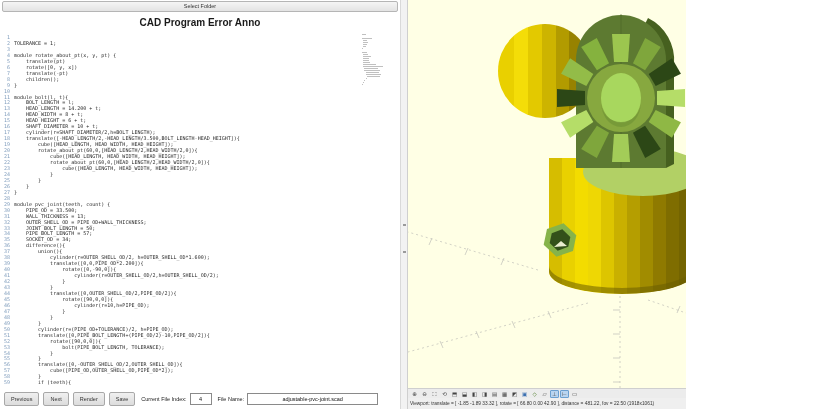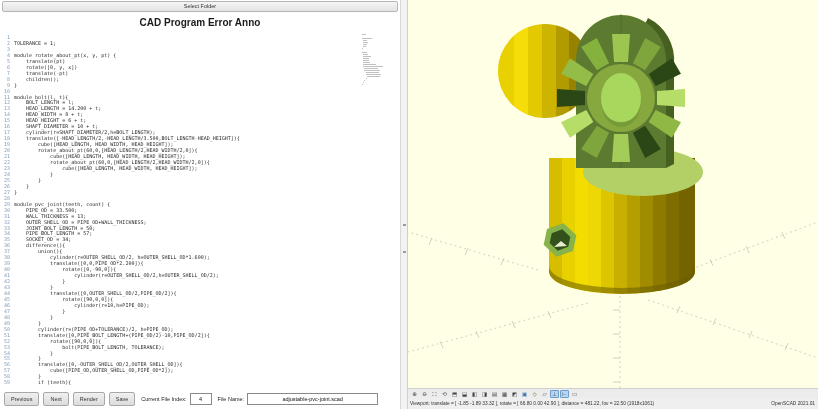--- a/index.html
+++ b/index.html
@@ -1,16 +1,16 @@
 <!DOCTYPE html>
 <html><head>
 <meta charset="utf-8">
 <style>
   html,body{margin:0;padding:0;background:#fff;}
-  #app{position:relative;width:818px;height:409px;overflow:hidden;
+  #app{position:relative;width:686px;height:409px;overflow:hidden;
        font-family:"Liberation Sans",sans-serif;background:#fff;box-sizing:border-box;}
   *,*:before,*:after{box-sizing:border-box;}
 
   
   .left-panel{position:absolute;left:0;top:0;width:400px;height:409px;background:#fff;}
   .select-folder{position:absolute;left:2px;top:1px;width:396px;height:11px;
       background:linear-gradient(#f5f5f5,#e3e3e3);border:1px solid #b5b5b5;border-radius:2px;
       font-size:5.5px;color:#333;text-align:center;line-height:9px;cursor:pointer;}
   .page-title{position:absolute;left:0;top:17px;width:400px;text-align:center;
       font-size:10px;font-weight:bold;color:#1a1a1a;}

